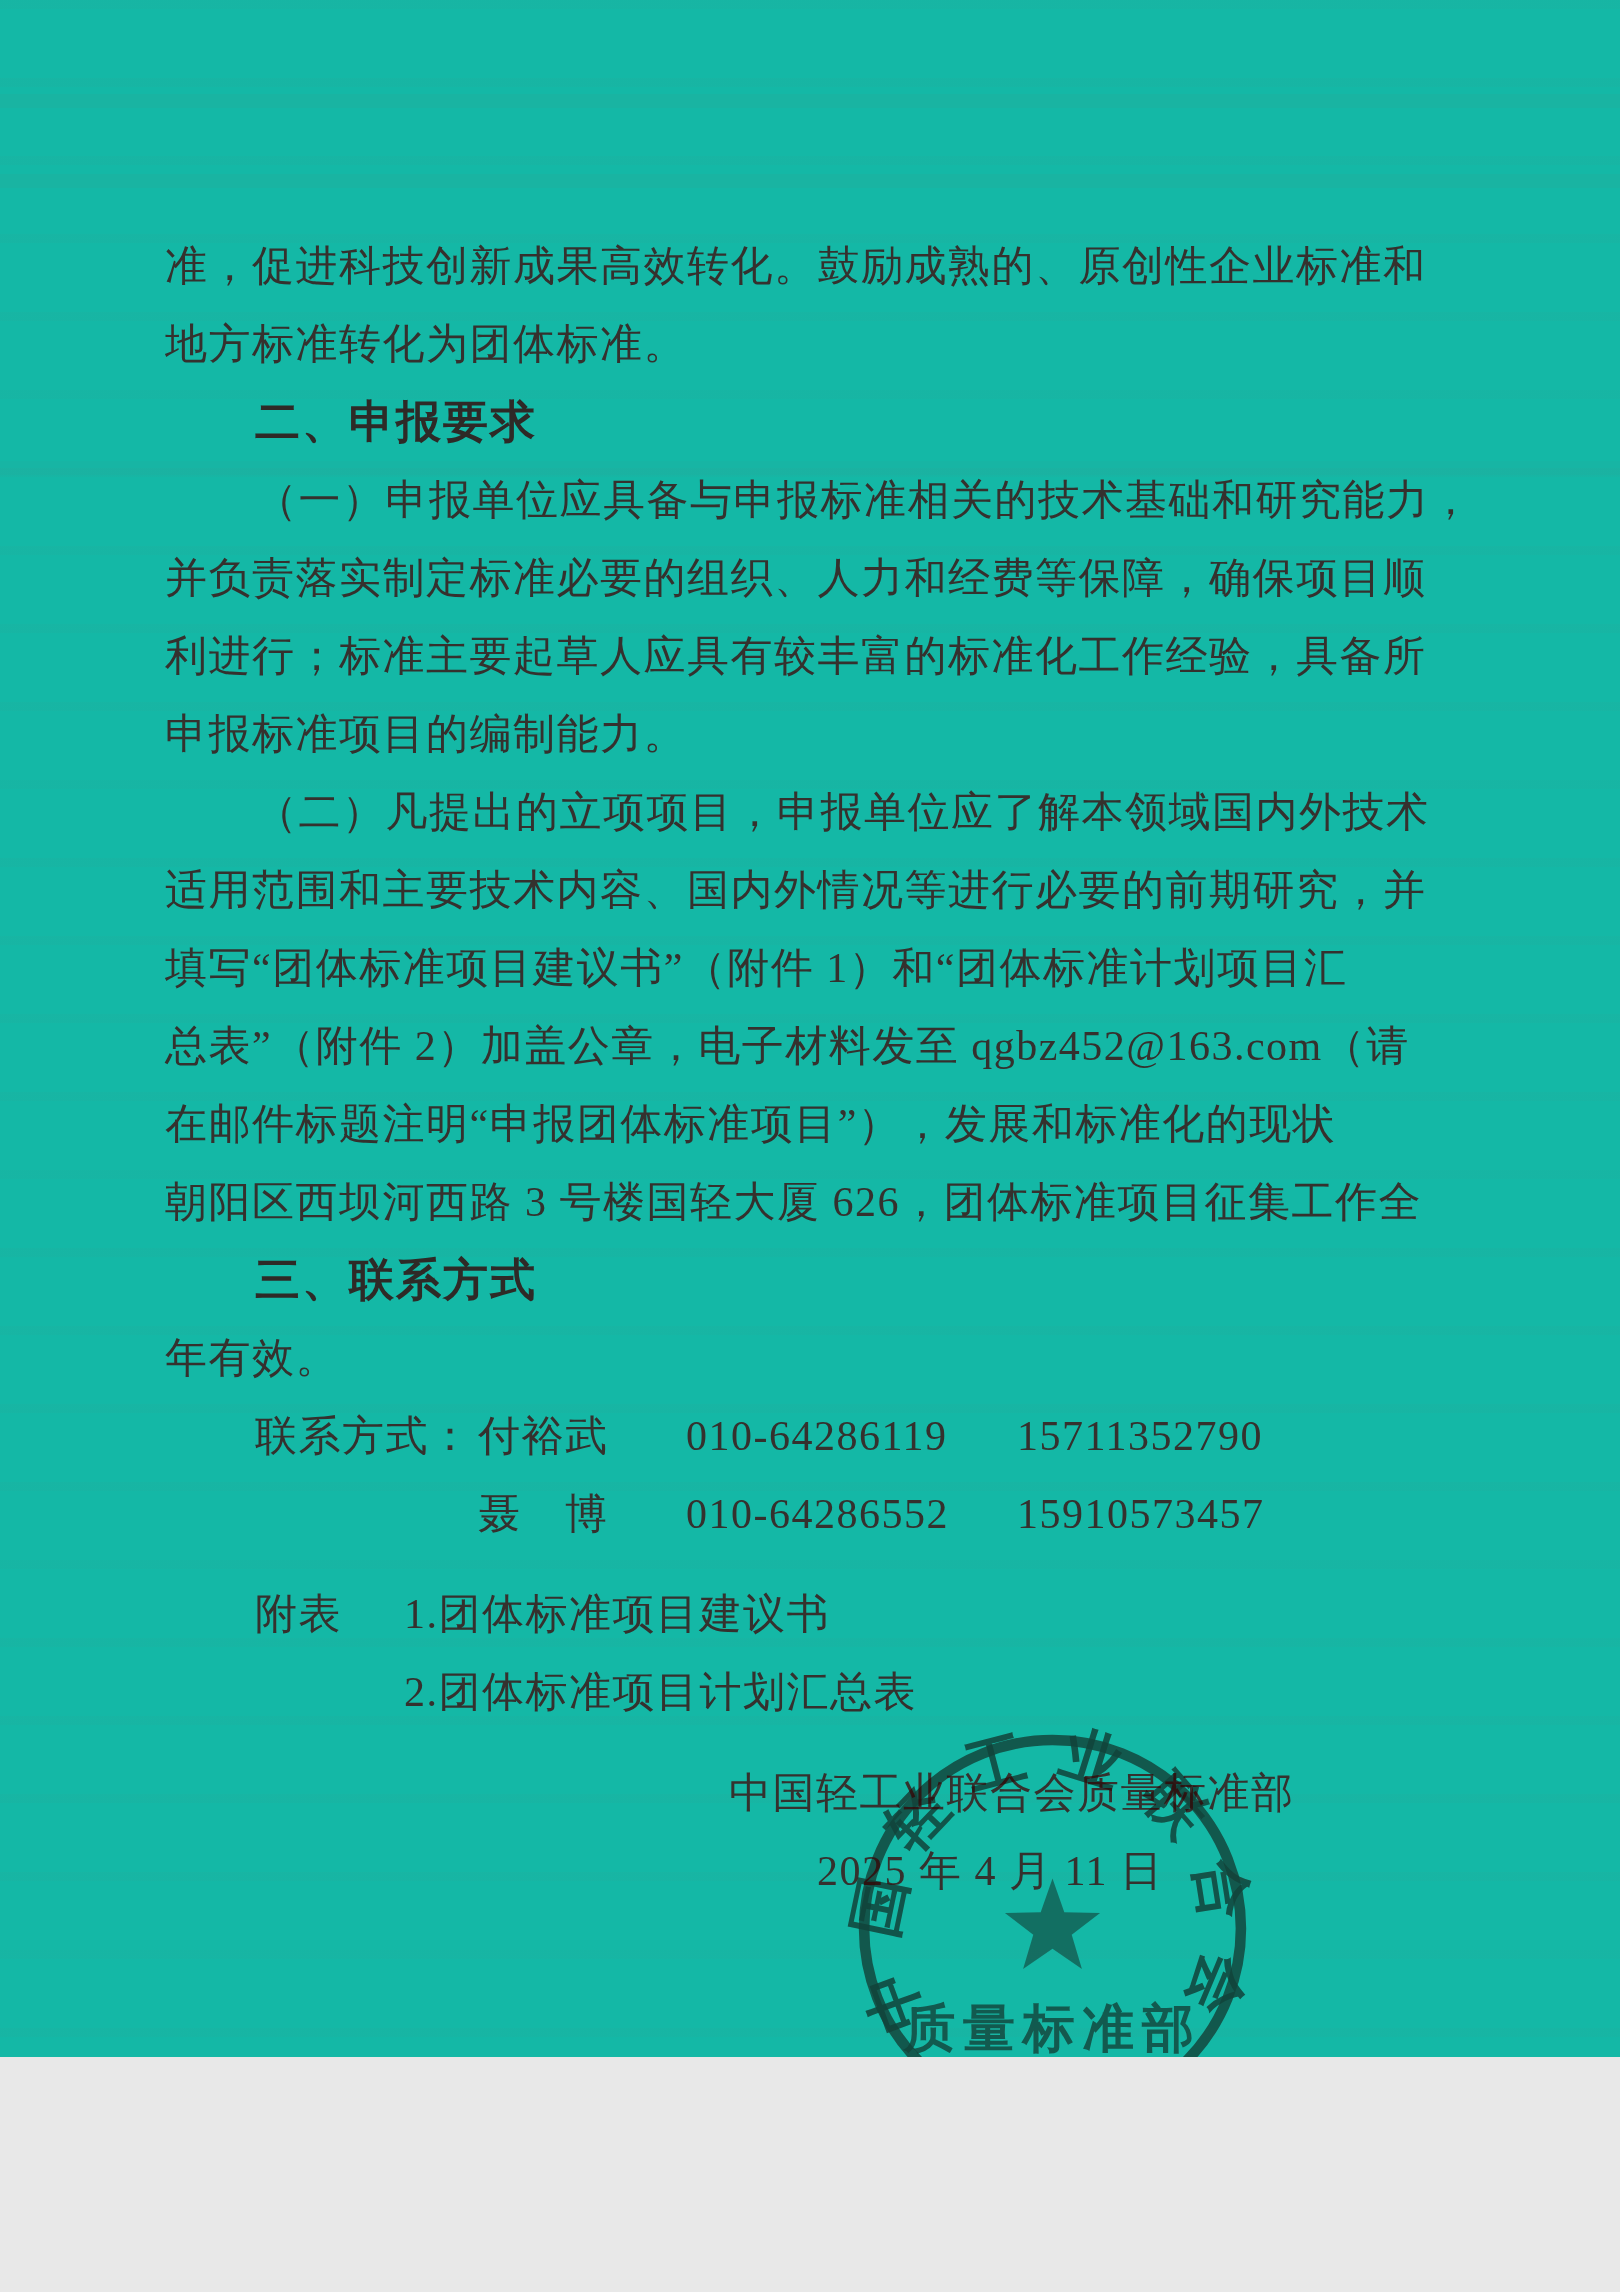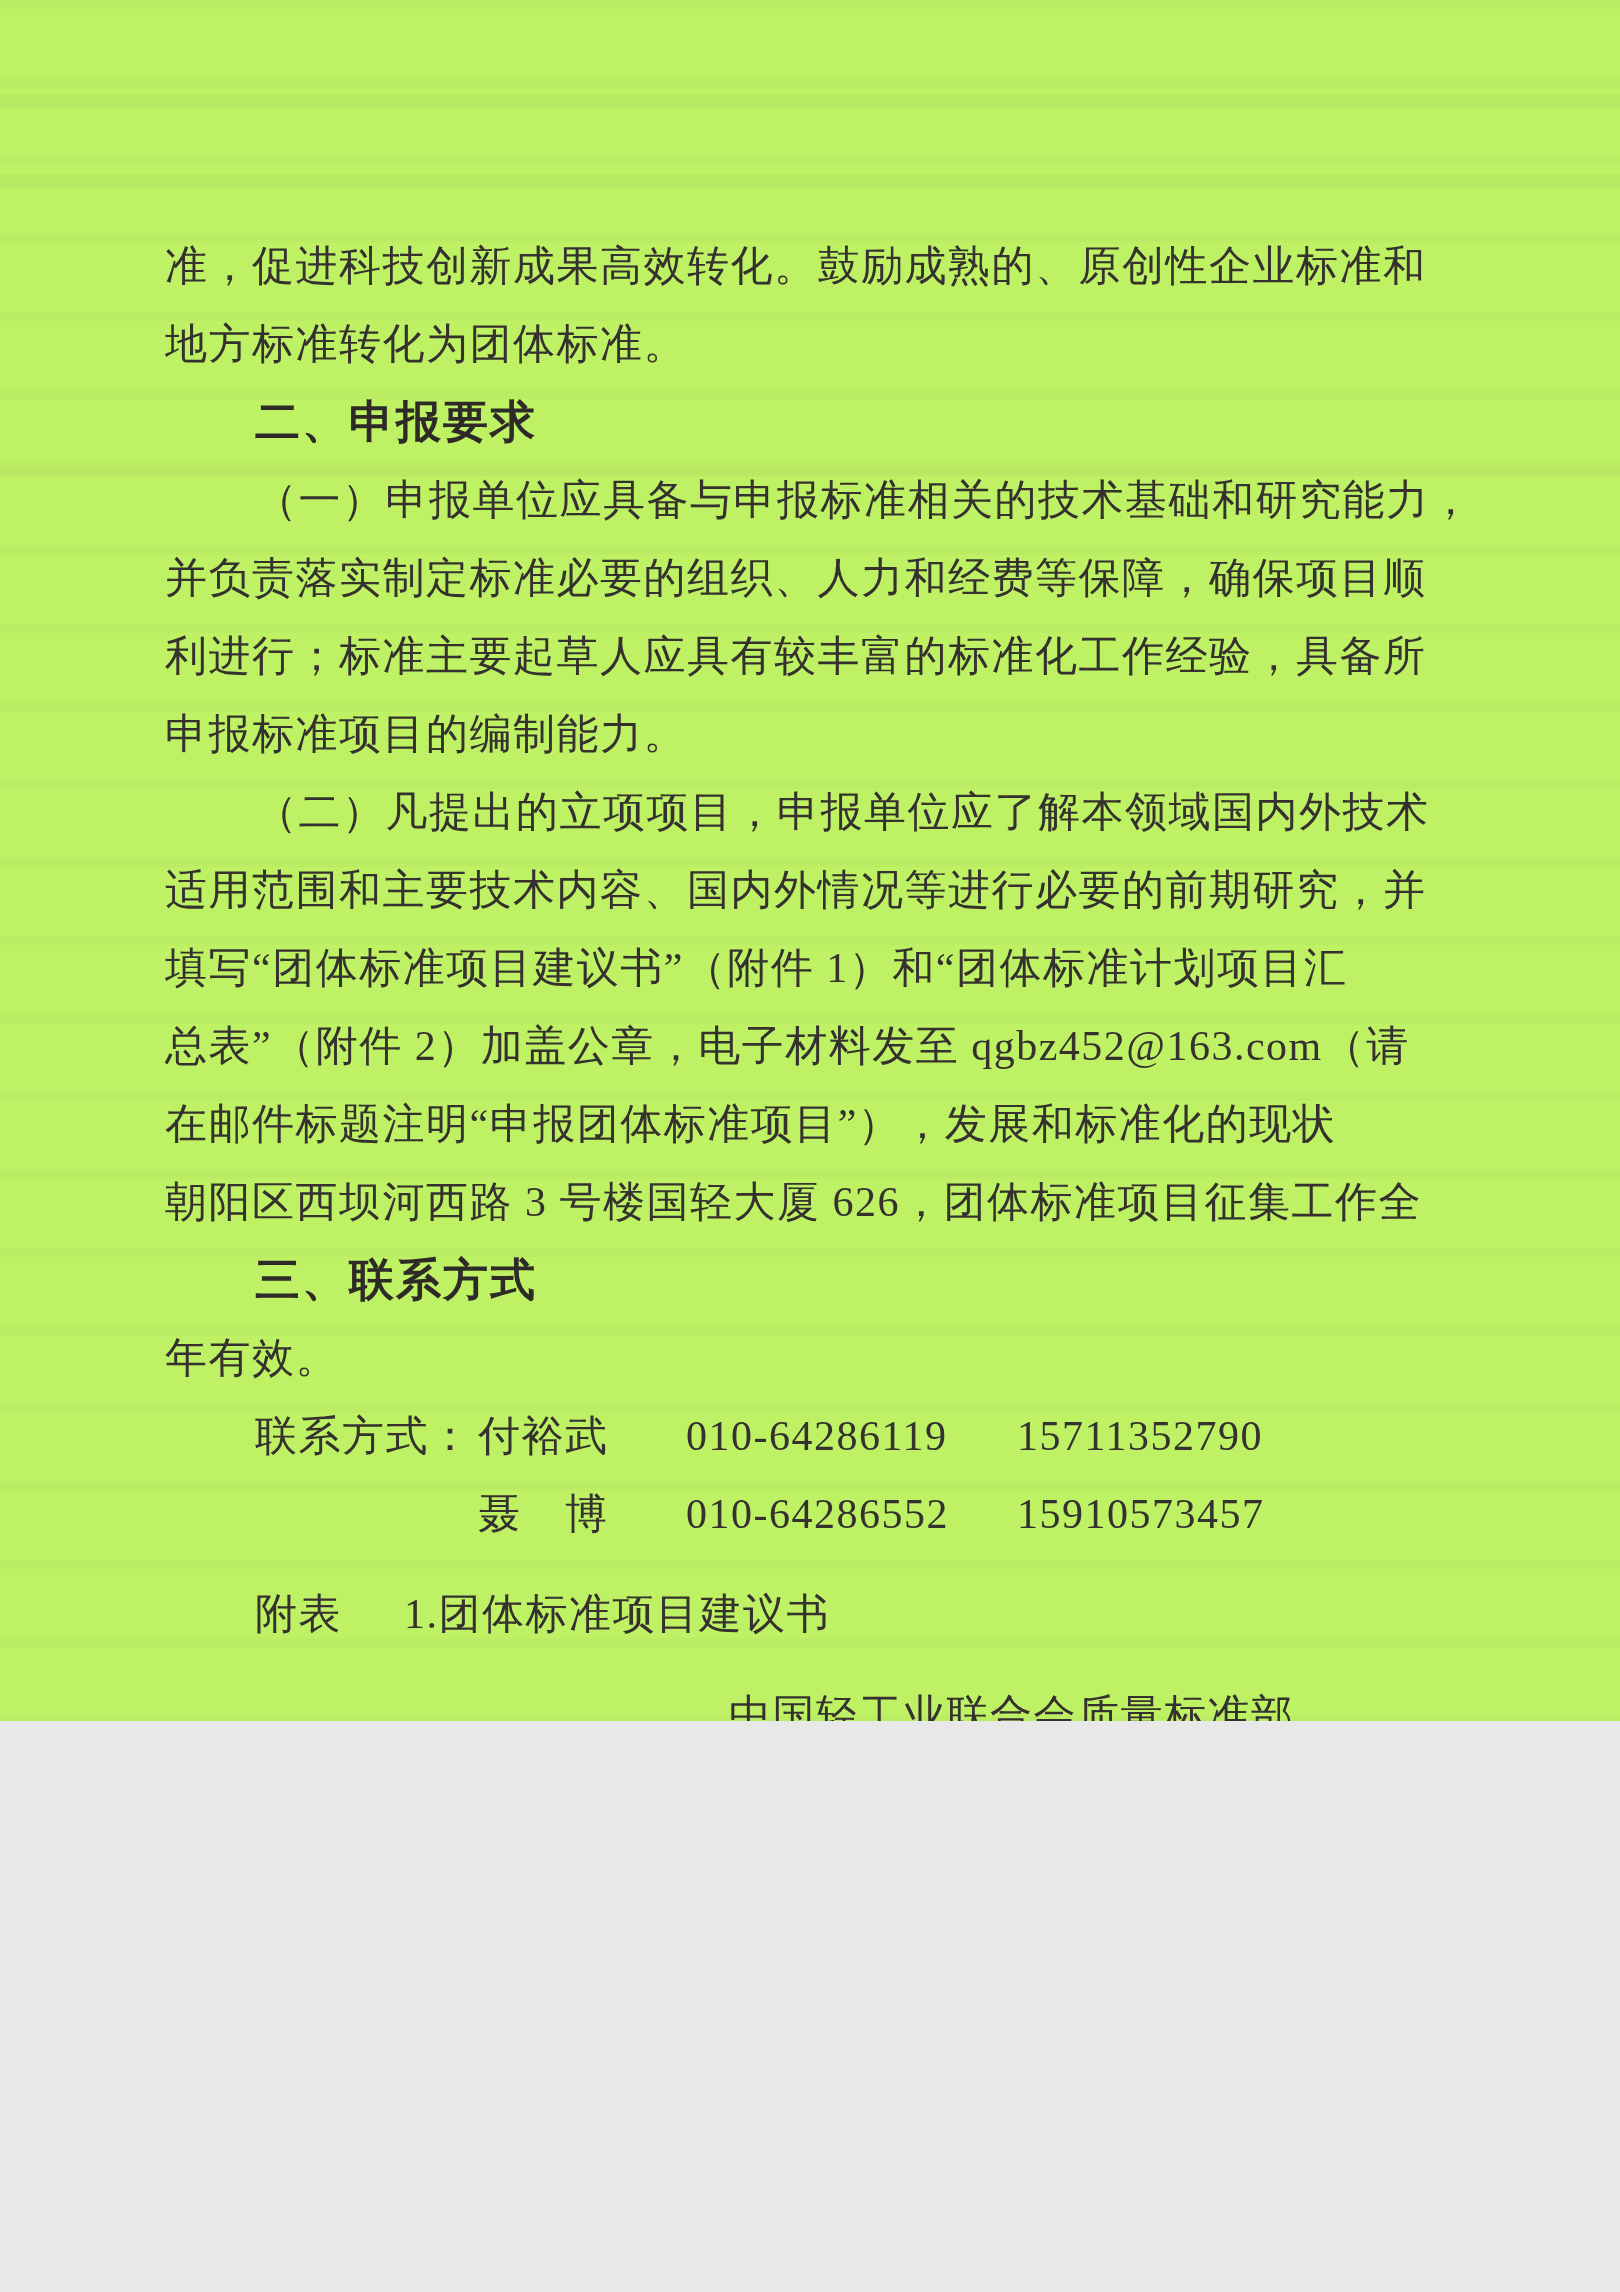--- a/index.html
+++ b/index.html
@@ -1,20 +1,20 @@
 <!DOCTYPE html>
 <html><head>
 <meta charset="utf-8">
 <style>
   html,body{margin:0;padding:0;background:#e8e8e8;}
   .page{
     position:relative;
-    width:1620px;height:1721px;
+    width:1620px;height:2057px;
     margin:0 auto;
-    background:#bef264;
+    background:#14b8a6;
     overflow:hidden;
     font-family:"Liberation Serif","DejaVu Serif",serif;
     color:#35312e;
   }
   
   .page::before{
     content:"";
     position:absolute;inset:0;
     background:repeating-linear-gradient(
       180deg,
@@ -103,20 +103,24 @@
       <span class="c-tel">010-64286552</span>
       <span>15910573457</span>
     </div>
 
     <div class="gap-sm"></div>
 
     <div class="line ind">
       <span class="a-label">附表</span>
       <span>1.团体标准项目建议书</span>
     </div>
+    <div class="line ind">
+      <span class="a-label"></span>
+      <span>2.团体标准项目计划汇总表</span>
+    </div>
 
     <div class="gap-md"></div>
 
     <div class="line sig-line">中国轻工业联合会质量标准部</div>
     <div class="line date-line">2025 年 4 月 11 日</div>
 
   </div>
 
   <svg class="seal" viewBox="0 0 440 440" aria-hidden="true">
     <defs>

